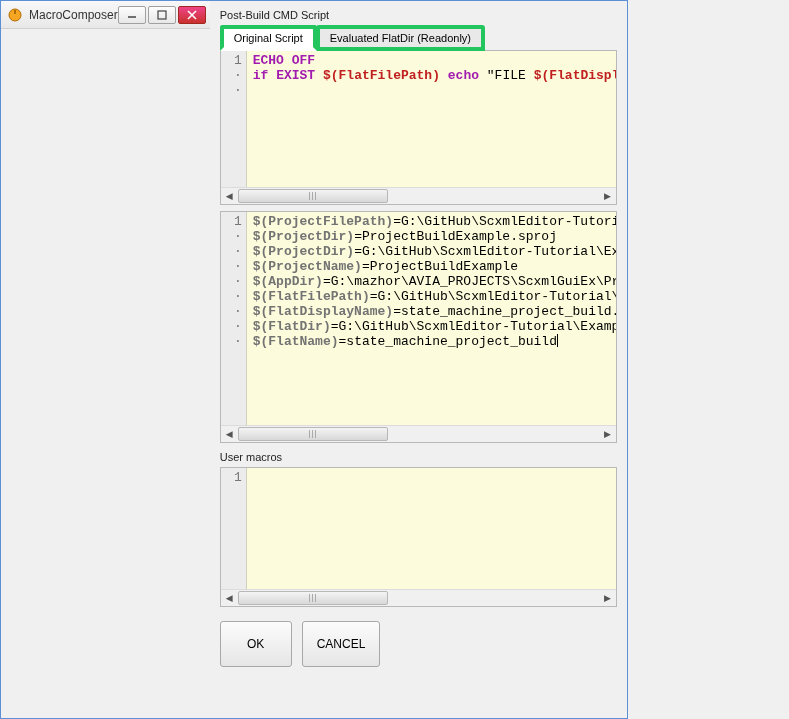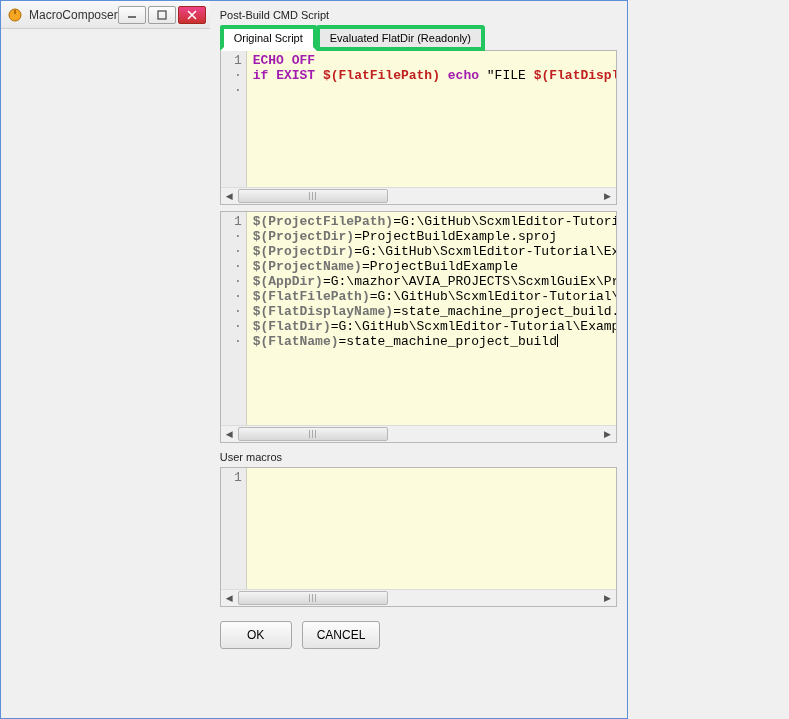--- a/index.html
+++ b/index.html
@@ -166,21 +166,21 @@
     width: 8px; height: 8px;
     background: repeating-linear-gradient(to right, #aaa 0 1px, transparent 1px 3px);
   }
   .buttons {
     display: flex;
     gap: 10px;
     margin-top: 8px;
   }
   .btn {
     min-width: 72px;
-    padding: 6px 14px;
+    padding: 15px 14px;
     border: 1px solid #a8a8a8;
     border-radius: 3px;
     background: linear-gradient(to bottom, #fcfcfc, #e6e6e6);
     font-size: 12px;
     cursor: pointer;
   }
   .caret {
     display: inline-block;
     width: 1px; height: 13px;
     background: #000;

